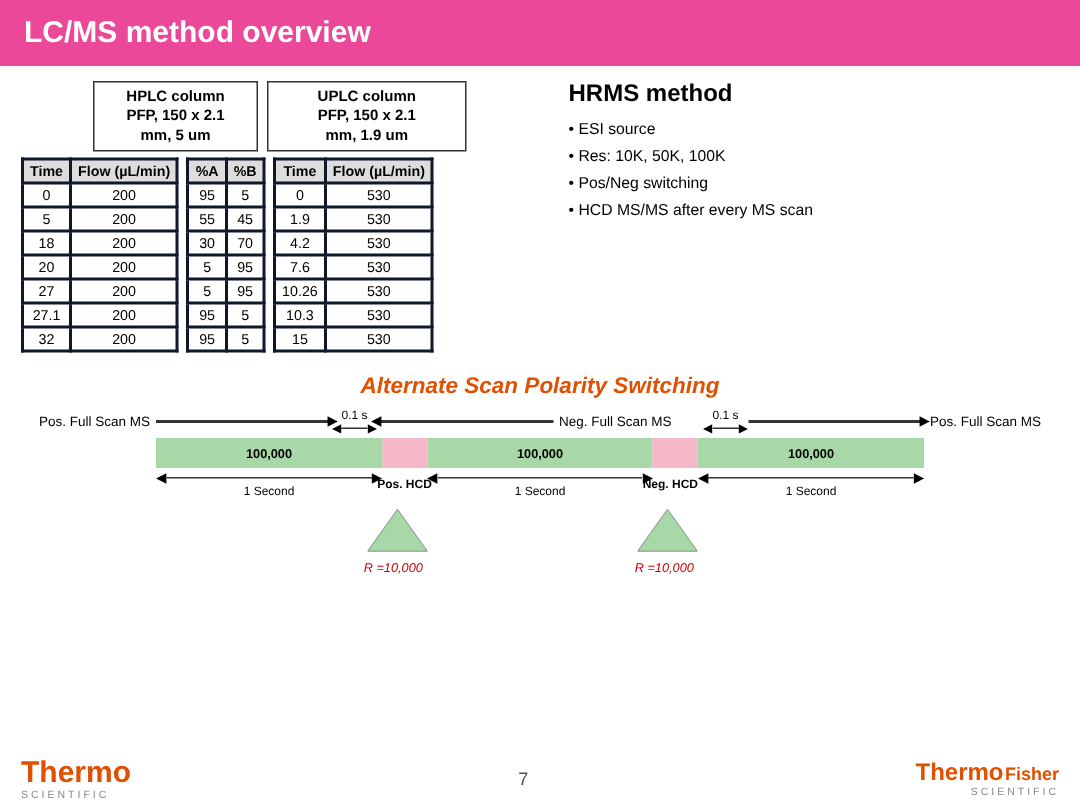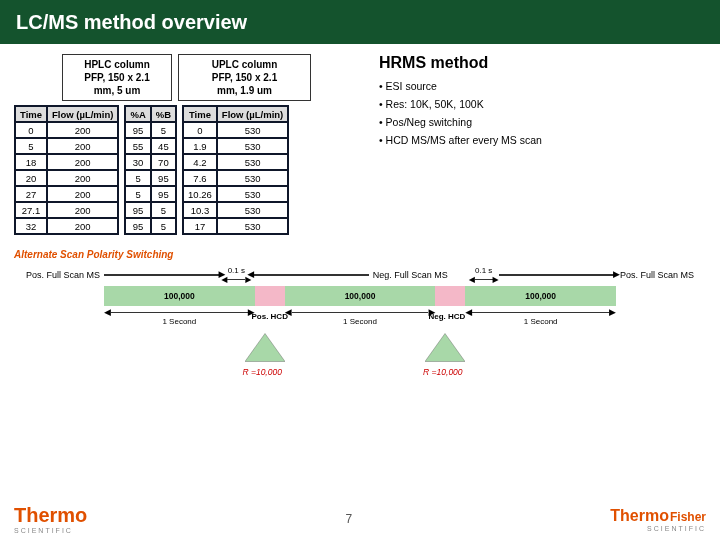--- a/index.html
+++ b/index.html
@@ -6,21 +6,21 @@
     body {
       width: 720px;
       height: 540px;
       background: #fff;
       font-family: Arial, Helvetica, sans-serif;
       overflow: hidden;
     }
 
     
     .header {
-      background: #14532d;
+      background: #ec4899;
       color: #fff;
       padding: 10px 16px;
       font-size: 20px;
       font-weight: bold;
       height: 44px;
       display: flex;
       align-items: center;
     }
 
     
@@ -118,21 +118,22 @@
       list-style: none;
     }
 
     
     .scan-section {
       margin-top: 4px;
       padding: 4px 0 0 0;
     }
 
     .scan-title {
-      font-size: 10px;
+      text-align: center;
+      font-size: 15px;
       font-style: italic;
       color: #e05000;
       font-weight: bold;
       margin-bottom: 6px;
     }
 
     
     .footer {
       display: flex;
       justify-content: space-between;
@@ -275,21 +276,21 @@
                 </tr>
               <tr>
                   <td>10.26</td>
                   <td>530</td>
                 </tr>
               <tr>
                   <td>10.3</td>
                   <td>530</td>
                 </tr>
               <tr>
-                  <td>17</td>
+                  <td>15</td>
                   <td>530</td>
                 </tr>
             </tbody>
           </table>
         </div>
       </div>
 
       <div class="hrms-section">
         <div class="hrms-title">HRMS method</div>
         <ul class="hrms-bullets">

